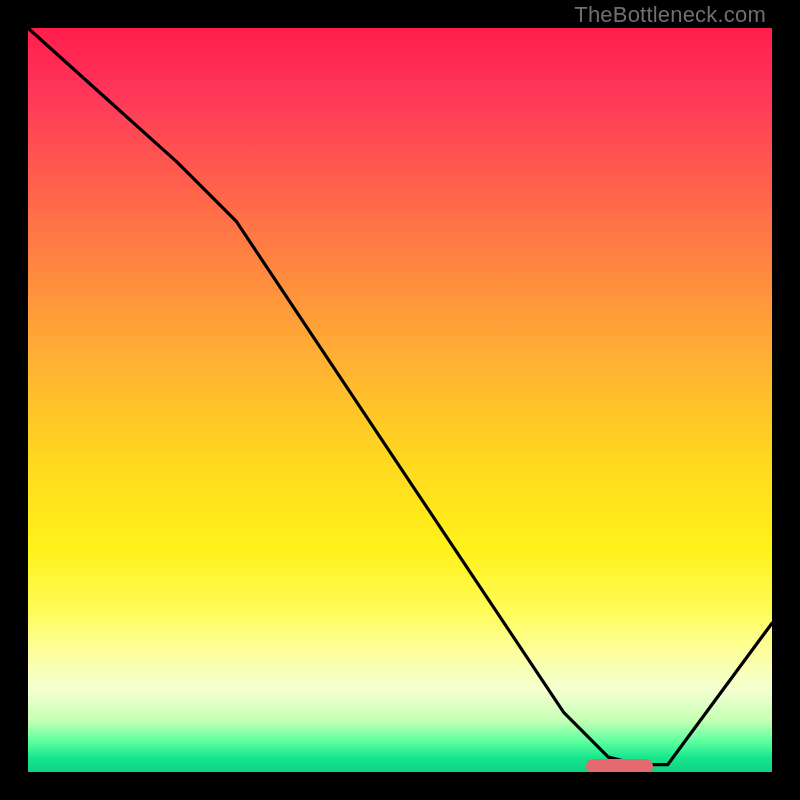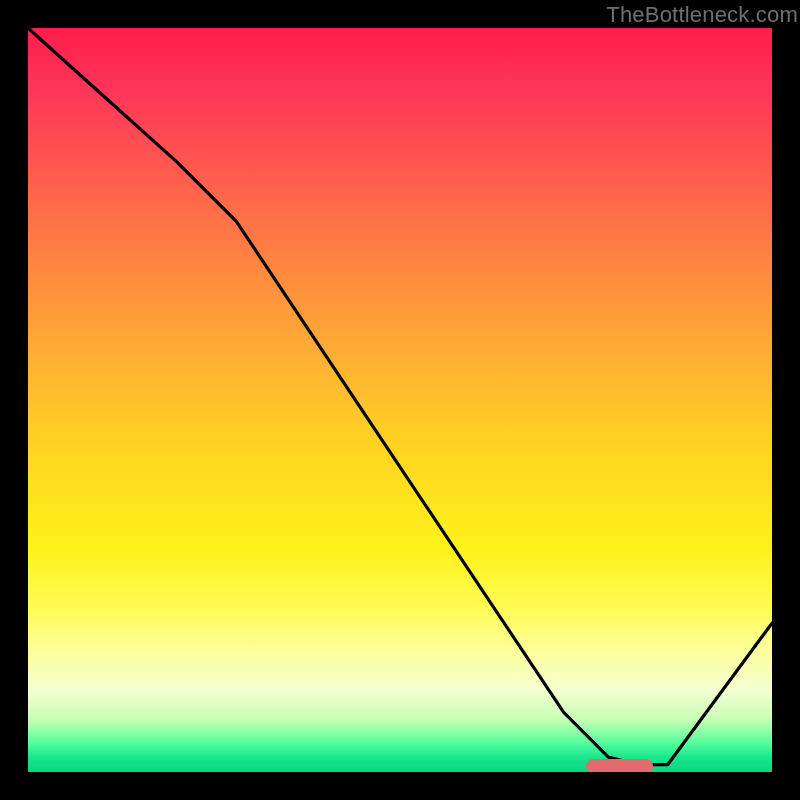--- a/index.html
+++ b/index.html
@@ -12,21 +12,21 @@
     overflow: hidden;
   }
   .canvas {
     position: relative;
     width: 800px;
     height: 800px;
   }
   .watermark {
     position: absolute;
     top: 2px;
-    right: 2px;
+    right: 34px;
     color: #6f6f6f;
     font-size: 22px;
     font-weight: 500;
     letter-spacing: 0.2px;
     user-select: none;
   }
   
   .plot {
     position: absolute;
     left: 28px;

